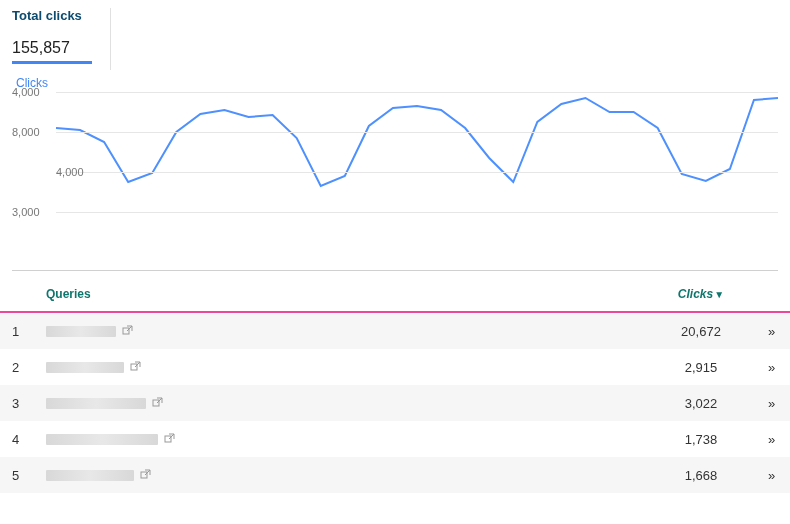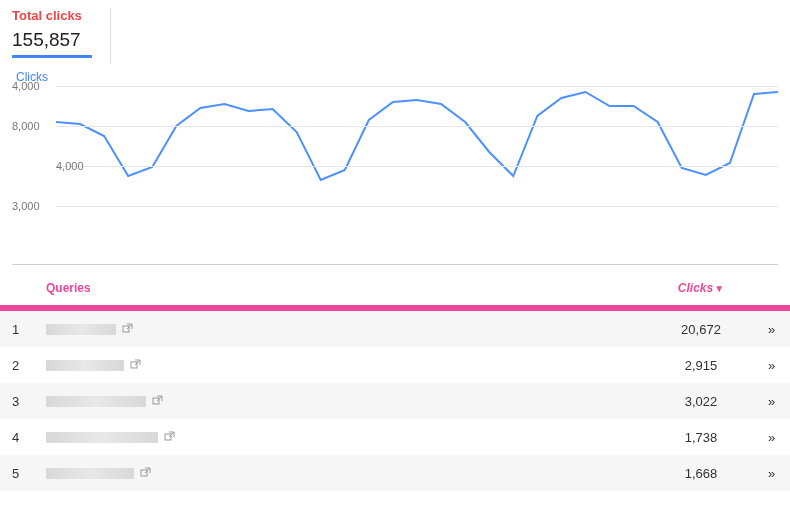--- a/index.html
+++ b/index.html
@@ -18,25 +18,25 @@
     padding: 8px 12px 0 12px;
   }
   .metric-card {
     padding-right: 18px;
     border-right: 1px solid #e0e0e0;
     padding-bottom: 6px;
   }
   .metric-label {
     font-size: 13px;
     font-weight: bold;
-    color: #ef4444;
-    margin-bottom: 6px;
+    color: #0c4a6e;
+    margin-bottom: 16px;
   }
   .metric-value {
-    font-size: 19px;
+    font-size: 16px;
     font-weight: normal;
     color: #222;
     border-bottom: 3px solid #4285f4;
     padding-bottom: 4px;
     display: inline-block;
     min-width: 80px;
   }
   .chart-area {
     padding: 6px 12px 0 12px;
   }
@@ -84,23 +84,23 @@
   }
   .table {
     width: 100%;
     border-collapse: collapse;
     margin-top: 6px;
   }
   .table th {
     text-align: left;
     font-size: 12px;
     font-weight: bold;
-    color: #ec4899;
+    color: #0f766e;
     padding: 10px 12px;
-    border-bottom: 6px solid #ec4899;
+    border-bottom: 2px solid #ec4899;
   }
   .table th.col-clicks {
     text-align: center;
     width: 110px;
     font-style: italic;
   }
   .table td {
     padding: 10px 12px;
     font-size: 13px;
     color: #333;

